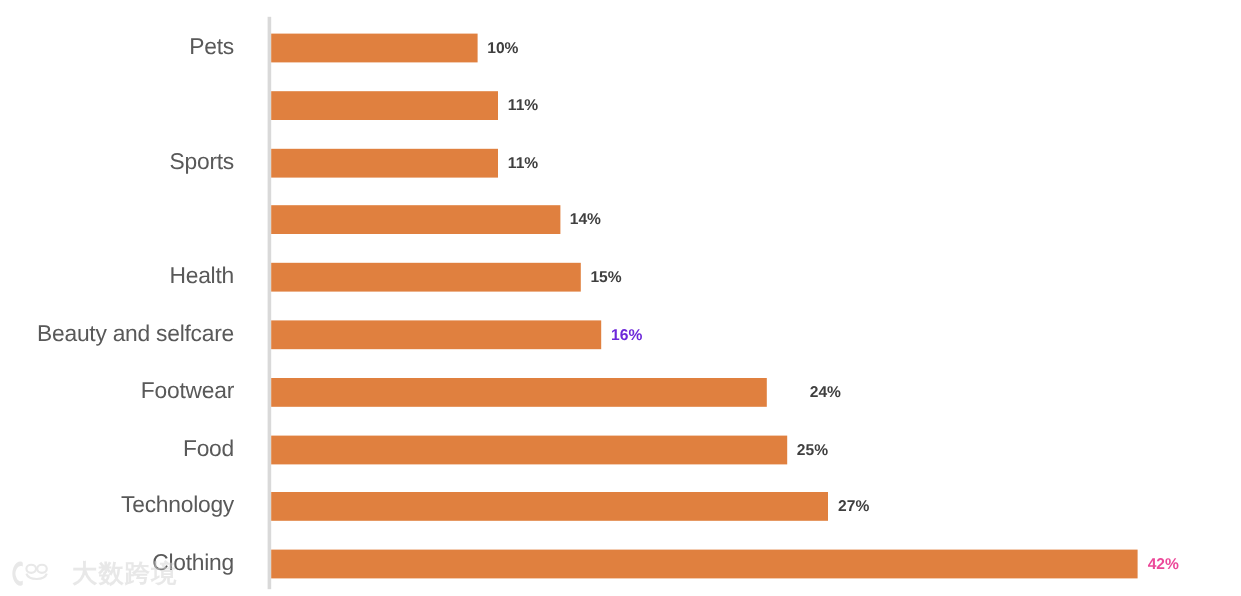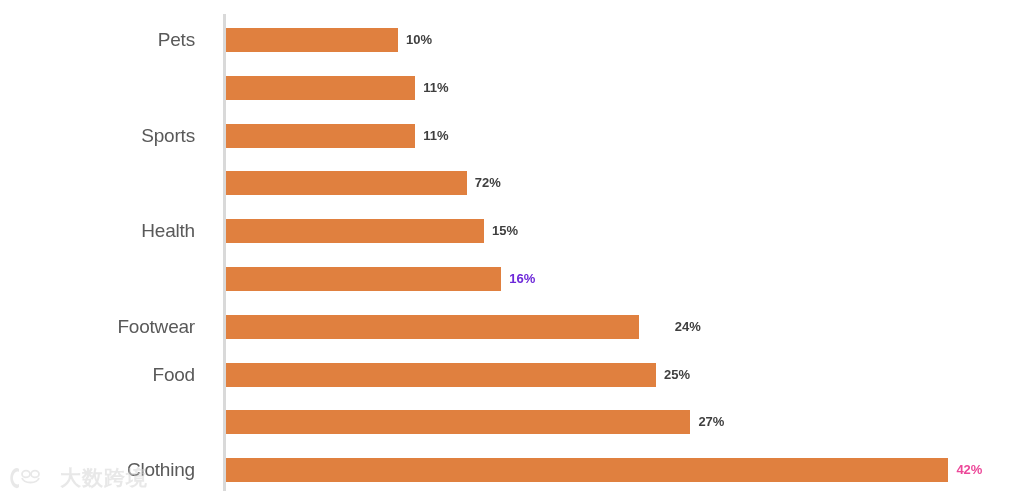--- a/index.html
+++ b/index.html
@@ -115,42 +115,44 @@
           <div class="bar" style="width: 189.2px; height: 24px; background: rgb(224, 128, 63);"></div>
           <div class="val-label" style="left: 423.2px; color: rgb(63, 63, 63);">11%</div>
         </div>
         <div class="bar-row" style="top: 123.6px;">
           <div class="cat-label">Sports</div>
           <div class="bar" style="width: 189.2px; height: 24px; background: rgb(224, 128, 63);"></div>
           <div class="val-label" style="left: 423.2px; color: rgb(63, 63, 63);">11%</div>
         </div>
         <div class="bar-row" style="top: 171.4px;">
           <div class="bar" style="width: 240.8px; height: 24px; background: rgb(224, 128, 63);"></div>
-          <div class="val-label" style="left: 474.8px; color: rgb(63, 63, 63);">72%</div>
+          <div class="val-label" style="left: 474.8px; color: rgb(63, 63, 63);">14%</div>
         </div>
         <div class="bar-row" style="top: 219.2px;">
           <div class="cat-label">Health</div>
           <div class="bar" style="width: 258px; height: 24px; background: rgb(224, 128, 63);"></div>
           <div class="val-label" style="left: 492px; color: rgb(63, 63, 63);">15%</div>
         </div>
         <div class="bar-row" style="top: 267px;">
+          <div class="cat-label">Beauty and selfcare</div>
           <div class="bar" style="width: 275.2px; height: 24px; background: rgb(224, 128, 63);"></div>
           <div class="val-label" style="left: 509.2px; color: #6d28d9;">16%</div>
         </div>
         <div class="bar-row" style="top: 314.8px;">
           <div class="cat-label">Footwear</div>
           <div class="bar" style="width: 412.8px; height: 24px; background: rgb(224, 128, 63);"></div>
           <div class="val-label" style="left: 646.8px; color: rgb(63, 63, 63); margin-left: 28px;">24%</div>
         </div>
         <div class="bar-row" style="top: 362.6px;">
           <div class="cat-label">Food</div>
           <div class="bar" style="width: 430px; height: 24px; background: rgb(224, 128, 63);"></div>
           <div class="val-label" style="left: 664px; color: rgb(63, 63, 63);">25%</div>
         </div>
         <div class="bar-row" style="top: 410.4px;">
+          <div class="cat-label">Technology</div>
           <div class="bar" style="width: 464.4px; height: 24px; background: rgb(224, 128, 63);"></div>
           <div class="val-label" style="left: 698.4px; color: rgb(63, 63, 63);">27%</div>
         </div>
         <div class="bar-row" style="top: 458.2px;">
           <div class="cat-label">Clothing</div>
           <div class="bar" style="width: 722.4px; height: 24px; background: rgb(224, 128, 63);"></div>
           <div class="val-label" style="left: 956.4px; color: #ec4899;">42%</div>
         </div>
       </div>
   </div>

